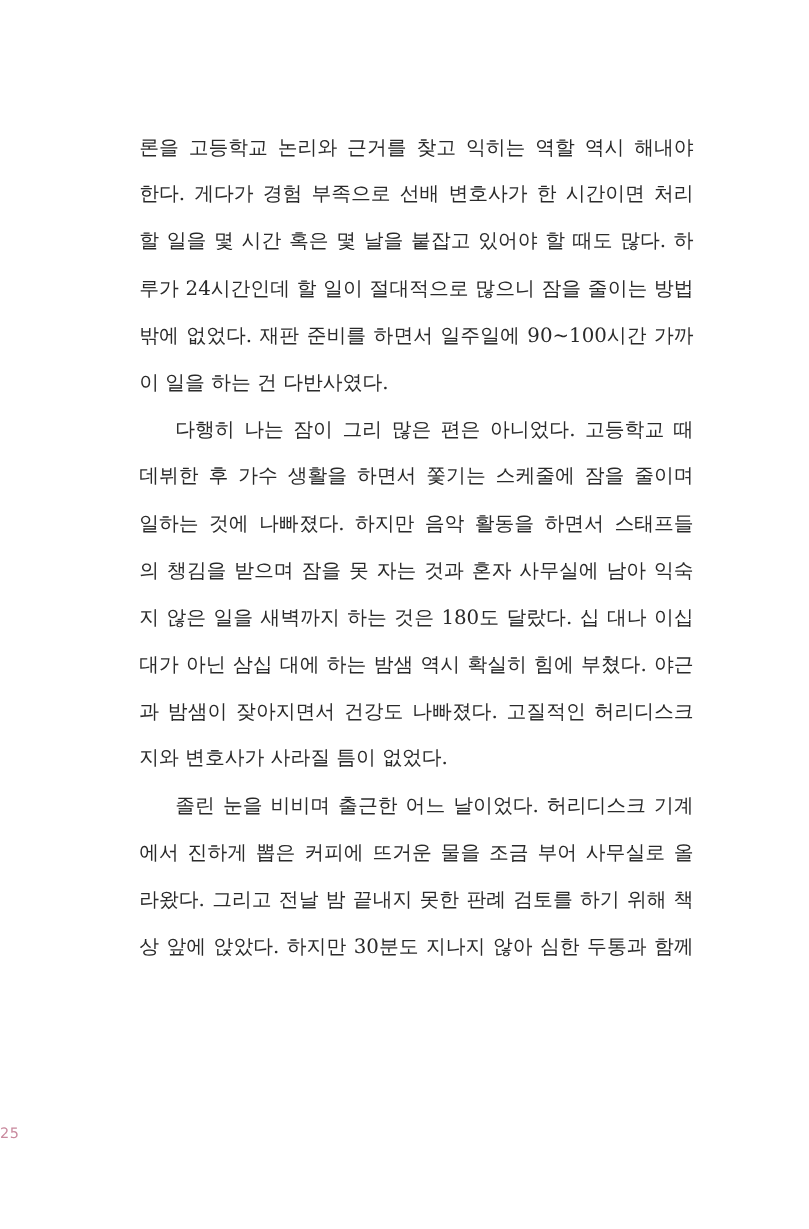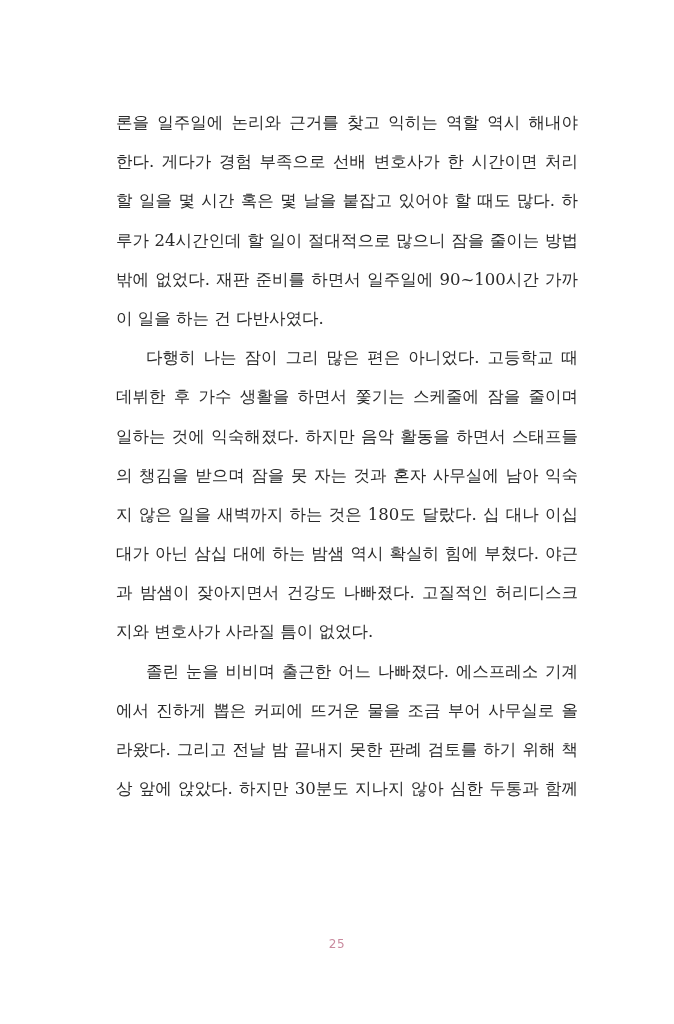--- a/index.html
+++ b/index.html
@@ -42,49 +42,48 @@
       text-align-last: left;
     }
     .line.indent {
       padding-left: 30px;
     }
     .page-number {
       position: absolute;
       left: 0;
       width: 674px;
       top: 937px;
-      text-align: center;
       font-family: "DejaVu Sans", "Liberation Sans", sans-serif;
       font-size: 12px;
       color: #c98a9e;
       letter-spacing: 0.5px;
     }
   </style>
 </head>
 <body>
 
 <div class="page">
   <div class="text-block">
 
-    <span class="line">론을 일주일에 논리와 근거를 찾고 익히는 역할 역시 해내야</span>
+    <span class="line">론을 고등학교 논리와 근거를 찾고 익히는 역할 역시 해내야</span>
     <span class="line">한다. 게다가 경험 부족으로 선배 변호사가 한 시간이면 처리</span>
     <span class="line">할 일을 몇 시간 혹은 몇 날을 붙잡고 있어야 할 때도 많다. 하</span>
     <span class="line">루가 24시간인데 할 일이 절대적으로 많으니 잠을 줄이는 방법</span>
     <span class="line">밖에 없었다. 재판 준비를 하면서 일주일에 90~100시간 가까</span>
     <span class="line last">이 일을 하는 건 다반사였다.</span>
 
     <span class="line indent">다행히 나는 잠이 그리 많은 편은 아니었다. 고등학교 때</span>
     <span class="line">데뷔한 후 가수 생활을 하면서 쫓기는 스케줄에 잠을 줄이며</span>
-    <span class="line">일하는 것에 익숙해졌다. 하지만 음악 활동을 하면서 스태프들</span>
+    <span class="line">일하는 것에 나빠졌다. 하지만 음악 활동을 하면서 스태프들</span>
     <span class="line">의 챙김을 받으며 잠을 못 자는 것과 혼자 사무실에 남아 익숙</span>
     <span class="line">지 않은 일을 새벽까지 하는 것은 180도 달랐다. 십 대나 이십</span>
     <span class="line">대가 아닌 삼십 대에 하는 밤샘 역시 확실히 힘에 부쳤다. 야근</span>
     <span class="line">과 밤샘이 잦아지면서 건강도 나빠졌다. 고질적인 허리디스크</span>
     <span class="line last">지와 변호사가 사라질 틈이 없었다.</span>
 
-    <span class="line indent">졸린 눈을 비비며 출근한 어느 나빠졌다. 에스프레소 기계</span>
+    <span class="line indent">졸린 눈을 비비며 출근한 어느 날이었다. 허리디스크 기계</span>
     <span class="line">에서 진하게 뽑은 커피에 뜨거운 물을 조금 부어 사무실로 올</span>
     <span class="line">라왔다. 그리고 전날 밤 끝내지 못한 판례 검토를 하기 위해 책</span>
     <span class="line">상 앞에 앉았다. 하지만 30분도 지나지 않아 심한 두통과 함께</span>
   </div>
 
   <div class="page-number">25</div>
 </div>
 
 </body></html>

